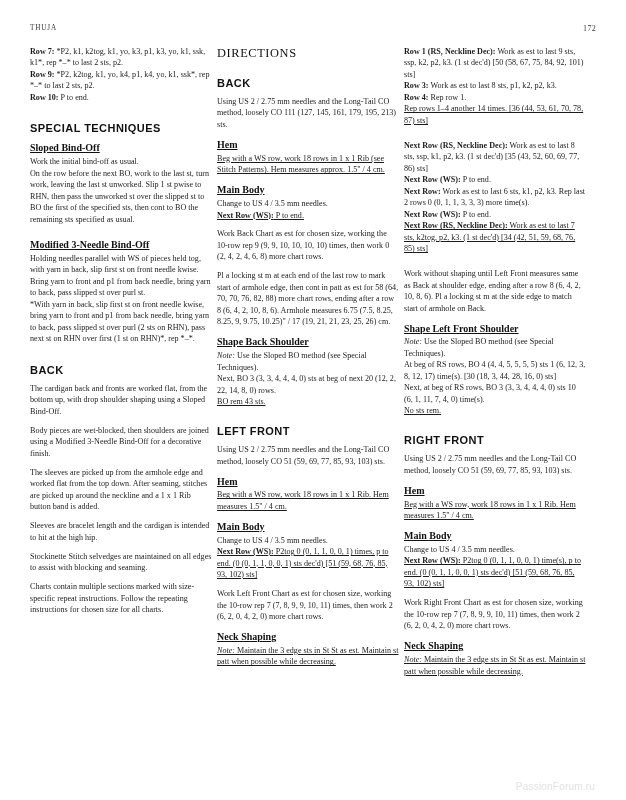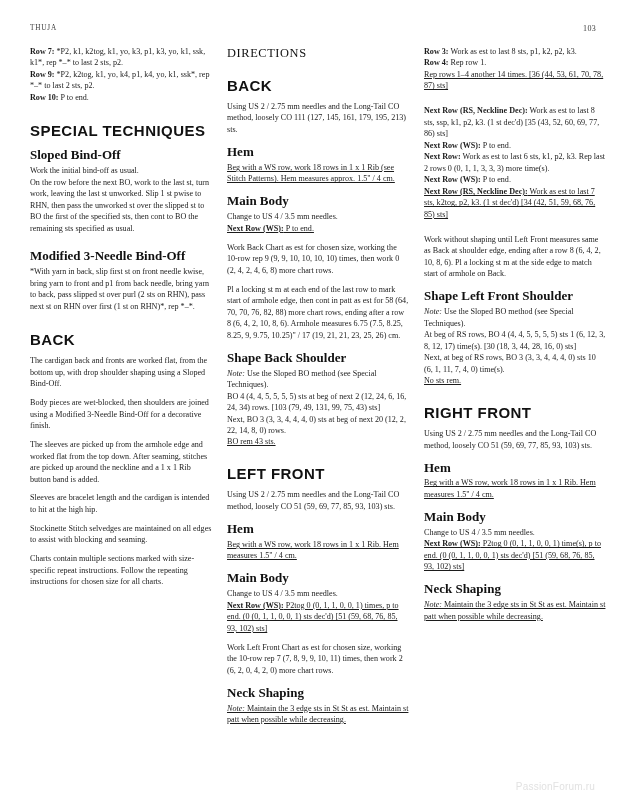--- a/index.html
+++ b/index.html
@@ -36,49 +36,50 @@
     font-family: "Liberation Serif", serif;
     text-transform: uppercase;
   }
   .folio {
     font-size: 8px;
     letter-spacing: 0.3px;
   }
   
   .columns {
     display: flex;
-    gap: 15px;
+    gap: 5px;
     height: 716px;
   }
   .col {
     width: 182px;
     flex: 0 0 182px;
   }
   
   .sec-head {
     font-family: "Liberation Sans", sans-serif;
-    font-size: 15px;
+    font-size: 11px;
     font-weight: bold;
     letter-spacing: 0.45px;
     margin: 0 0 7px 0;
     color: #111;
   }
   .sec-head.big {
     font-family: "Liberation Serif", serif;
     font-size: 12.4px;
     font-weight: normal;
     letter-spacing: 0.6px;
     margin-bottom: 10px;
   }
   .sub-head {
-    font-size: 13px;
+    font-size: 10px;
     font-weight: bold;
     margin: 0 0 1px 0;
     color: #111;
     line-height: 1.38;
+    text-decoration: underline;
   }
   p.body {
     font-size: 8.1px;
     line-height: 1.42;
     margin: 0 0 7.5px 0;
     text-align: left;
     color: #1c1c1c;
   }
   p.body.tight { margin-bottom: 0; text-decoration: underline; }
   p.body.run { margin-bottom: 0; }
@@ -101,21 +102,21 @@
     user-select: none;
   }
 </style>
 </head>
 <body>
 
 <div class="page">
 
   <div class="page-header">
     <span class="running-head">THUJA</span>
-    <span class="folio">103</span>
+    <span class="folio">172</span>
   </div>
 
   <div class="columns">
 
     <div class="col">
 
       <div class="sec-block">
         <p class="body run"><span class="b">Row 7:</span><span> *P2, k1, k2tog, k1, yo, k3, p1, k3, yo, k1, ssk, k1*, rep *–* to last 2 sts, p2.</span></p>
         <p class="body run"><span class="b">Row 9:</span><span> *P2, k2tog, k1, yo, k4, p1, k4, yo, k1, ssk*, rep *–* to last 2 sts, p2.</span></p>
         <p class="body"><span class="b">Row 10:</span><span> P to end.</span></p>
@@ -126,20 +127,21 @@
       <h2 class="sec-head">SPECIAL TECHNIQUES</h2>
 
       <div class="sec-block">
         <h3 class="sub-head">Sloped Bind-Off</h3>
         <p class="body run">Work the initial bind-off as usual.</p>
         <p class="body">On the row before the next BO, work to the last st, turn work, leaving the last st unworked. Slip 1 st pwise to RHN, then pass the unworked st over the slipped st to BO the first of the specified sts, then cont to BO the remaining sts specified as usual.</p>
       </div>
 
       <div class="sec-block">
         <h3 class="sub-head">Modified 3-Needle Bind-Off</h3>
+        <p class="body run">Holding needles parallel with WS of pieces held tog, with yarn in back, slip first st on front needle kwise. Bring yarn to front and p1 from back needle, bring yarn to back, pass slipped st over purl st.</p>
         <p class="body">*With yarn in back, slip first st on front needle kwise, bring yarn to front and p1 from back needle, bring yarn to back, pass slipped st over purl (2 sts on RHN), pass next st on RHN over first (1 st on RHN)*, rep *–*.</p>
       </div>
 
       <div class="gap-s"></div>
 
       <h2 class="sec-head">BACK</h2>
 
       <div>
         <p class="body">The cardigan back and fronts are worked flat, from the bottom up, with drop shoulder shaping using a Sloped Bind-Off.</p>
         <p class="body">Body pieces are wet-blocked, then shoulders are joined using a Modified 3-Needle Bind-Off for a decorative finish.</p>
@@ -170,21 +172,20 @@
         <p class="body run">Change to US 4 / 3.5 mm needles.</p>
         <p class="body tight"><span class="b">Next Row (WS):</span><span> P to end.</span></p>
       </div>
 
       <p class="body">Work Back Chart as est for chosen size, working the 10-row rep 9 (9, 9, 10, 10, 10, 10) times, then work 0 (2, 4, 2, 4, 6, 8) more chart rows.</p>
       <p class="body">Pl a locking st m at each end of the last row to mark start of armhole edge, then cont in patt as est for 58 (64, 70, 70, 76, 82, 88) more chart rows, ending after a row 8 (6, 4, 2, 10, 8, 6). Armhole measures 6.75 (7.5, 8.25, 8.25, 9, 9.75, 10.25)" / 17 (19, 21, 21, 23, 25, 26) cm.</p>
 
       <div class="block">
         <h3 class="sub-head">Shape Back Shoulder</h3>
         <p class="body run"><span class="i">Note:</span><span> Use the Sloped BO method (see Special Techniques).</span></p>
-        <p class="body run">BO 4 (4, 4, 5, 5, 5, 5) sts at beg of next 2 (12, 24, 6, 16, 24, 34) rows. [103 (79, 49, 131, 99, 75, 43) sts]</p>
         <p class="body run">Next, BO 3 (3, 3, 4, 4, 4, 0) sts at beg of next 20 (12, 2, 22, 14, 8, 0) rows.</p>
         <p class="body tight">BO rem 43 sts.</p>
       </div>
 
       <div class="gap-m"></div>
 
       <h2 class="sec-head">LEFT FRONT</h2>
       <p class="body">Using US 2 / 2.75 mm needles and the Long-Tail CO method, loosely CO 51 (59, 69, 77, 85, 93, 103) sts.</p>
 
       <div class="block">
@@ -203,20 +204,21 @@
       <div class="block">
         <h3 class="sub-head">Neck Shaping</h3>
         <p class="body tight"><span class="i">Note:</span><span> Maintain the 3 edge sts in St St as est. Maintain st patt when possible while decreasing.</span></p>
       </div>
 
     </div>
 
     <div class="col">
 
       <div class="block">
+        <p class="body run"><span class="b">Row 1 (RS, Neckline Dec):</span><span> Work as est to last 9 sts, ssp, k2, p2, k3. (1 st dec'd) [50 (58, 67, 75, 84, 92, 101) sts]</span></p>
         <p class="body run"><span class="b">Row 3:</span><span> Work as est to last 8 sts, p1, k2, p2, k3.</span></p>
         <p class="body run"><span class="b">Row 4:</span><span> Rep row 1.</span></p>
         <p class="body tight">Rep rows 1–4 another 14 times. [36 (44, 53, 61, 70, 78, 87) sts]</p>
       </div>
 
       <div class="gap-s"></div>
 
       <div class="block">
         <p class="body run"><span class="b">Next Row (RS, Neckline Dec):</span><span> Work as est to last 8 sts, ssp, k1, p2, k3. (1 st dec'd) [35 (43, 52, 60, 69, 77, 86) sts]</span></p>
         <p class="body run"><span class="b">Next Row (WS):</span><span> P to end.</span></p>
@@ -246,20 +248,21 @@
         <h3 class="sub-head">Hem</h3>
         <p class="body tight">Beg with a WS row, work 18 rows in 1 x 1 Rib. Hem measures 1.5" / 4 cm.</p>
       </div>
 
       <div class="block">
         <h3 class="sub-head">Main Body</h3>
         <p class="body run">Change to US 4 / 3.5 mm needles.</p>
         <p class="body tight"><span class="b">Next Row (WS):</span><span> P2tog 0 (0, 1, 1, 0, 0, 1) time(s), p to end. (0 (0, 1, 1, 0, 0, 1) sts dec'd) [51 (59, 68, 76, 85, 93, 102) sts]</span></p>
       </div>
 
+      <p class="body">Work Right Front Chart as est for chosen size, working the 10-row rep 7 (7, 8, 9, 9, 10, 11) times, then work 2 (6, 2, 0, 4, 2, 0) more chart rows.</p>
 
       <div class="block">
         <h3 class="sub-head">Neck Shaping</h3>
         <p class="body tight"><span class="i">Note:</span><span> Maintain the 3 edge sts in St St as est. Maintain st patt when possible while decreasing.</span></p>
       </div>
 
     </div>
 
   </div>
 

